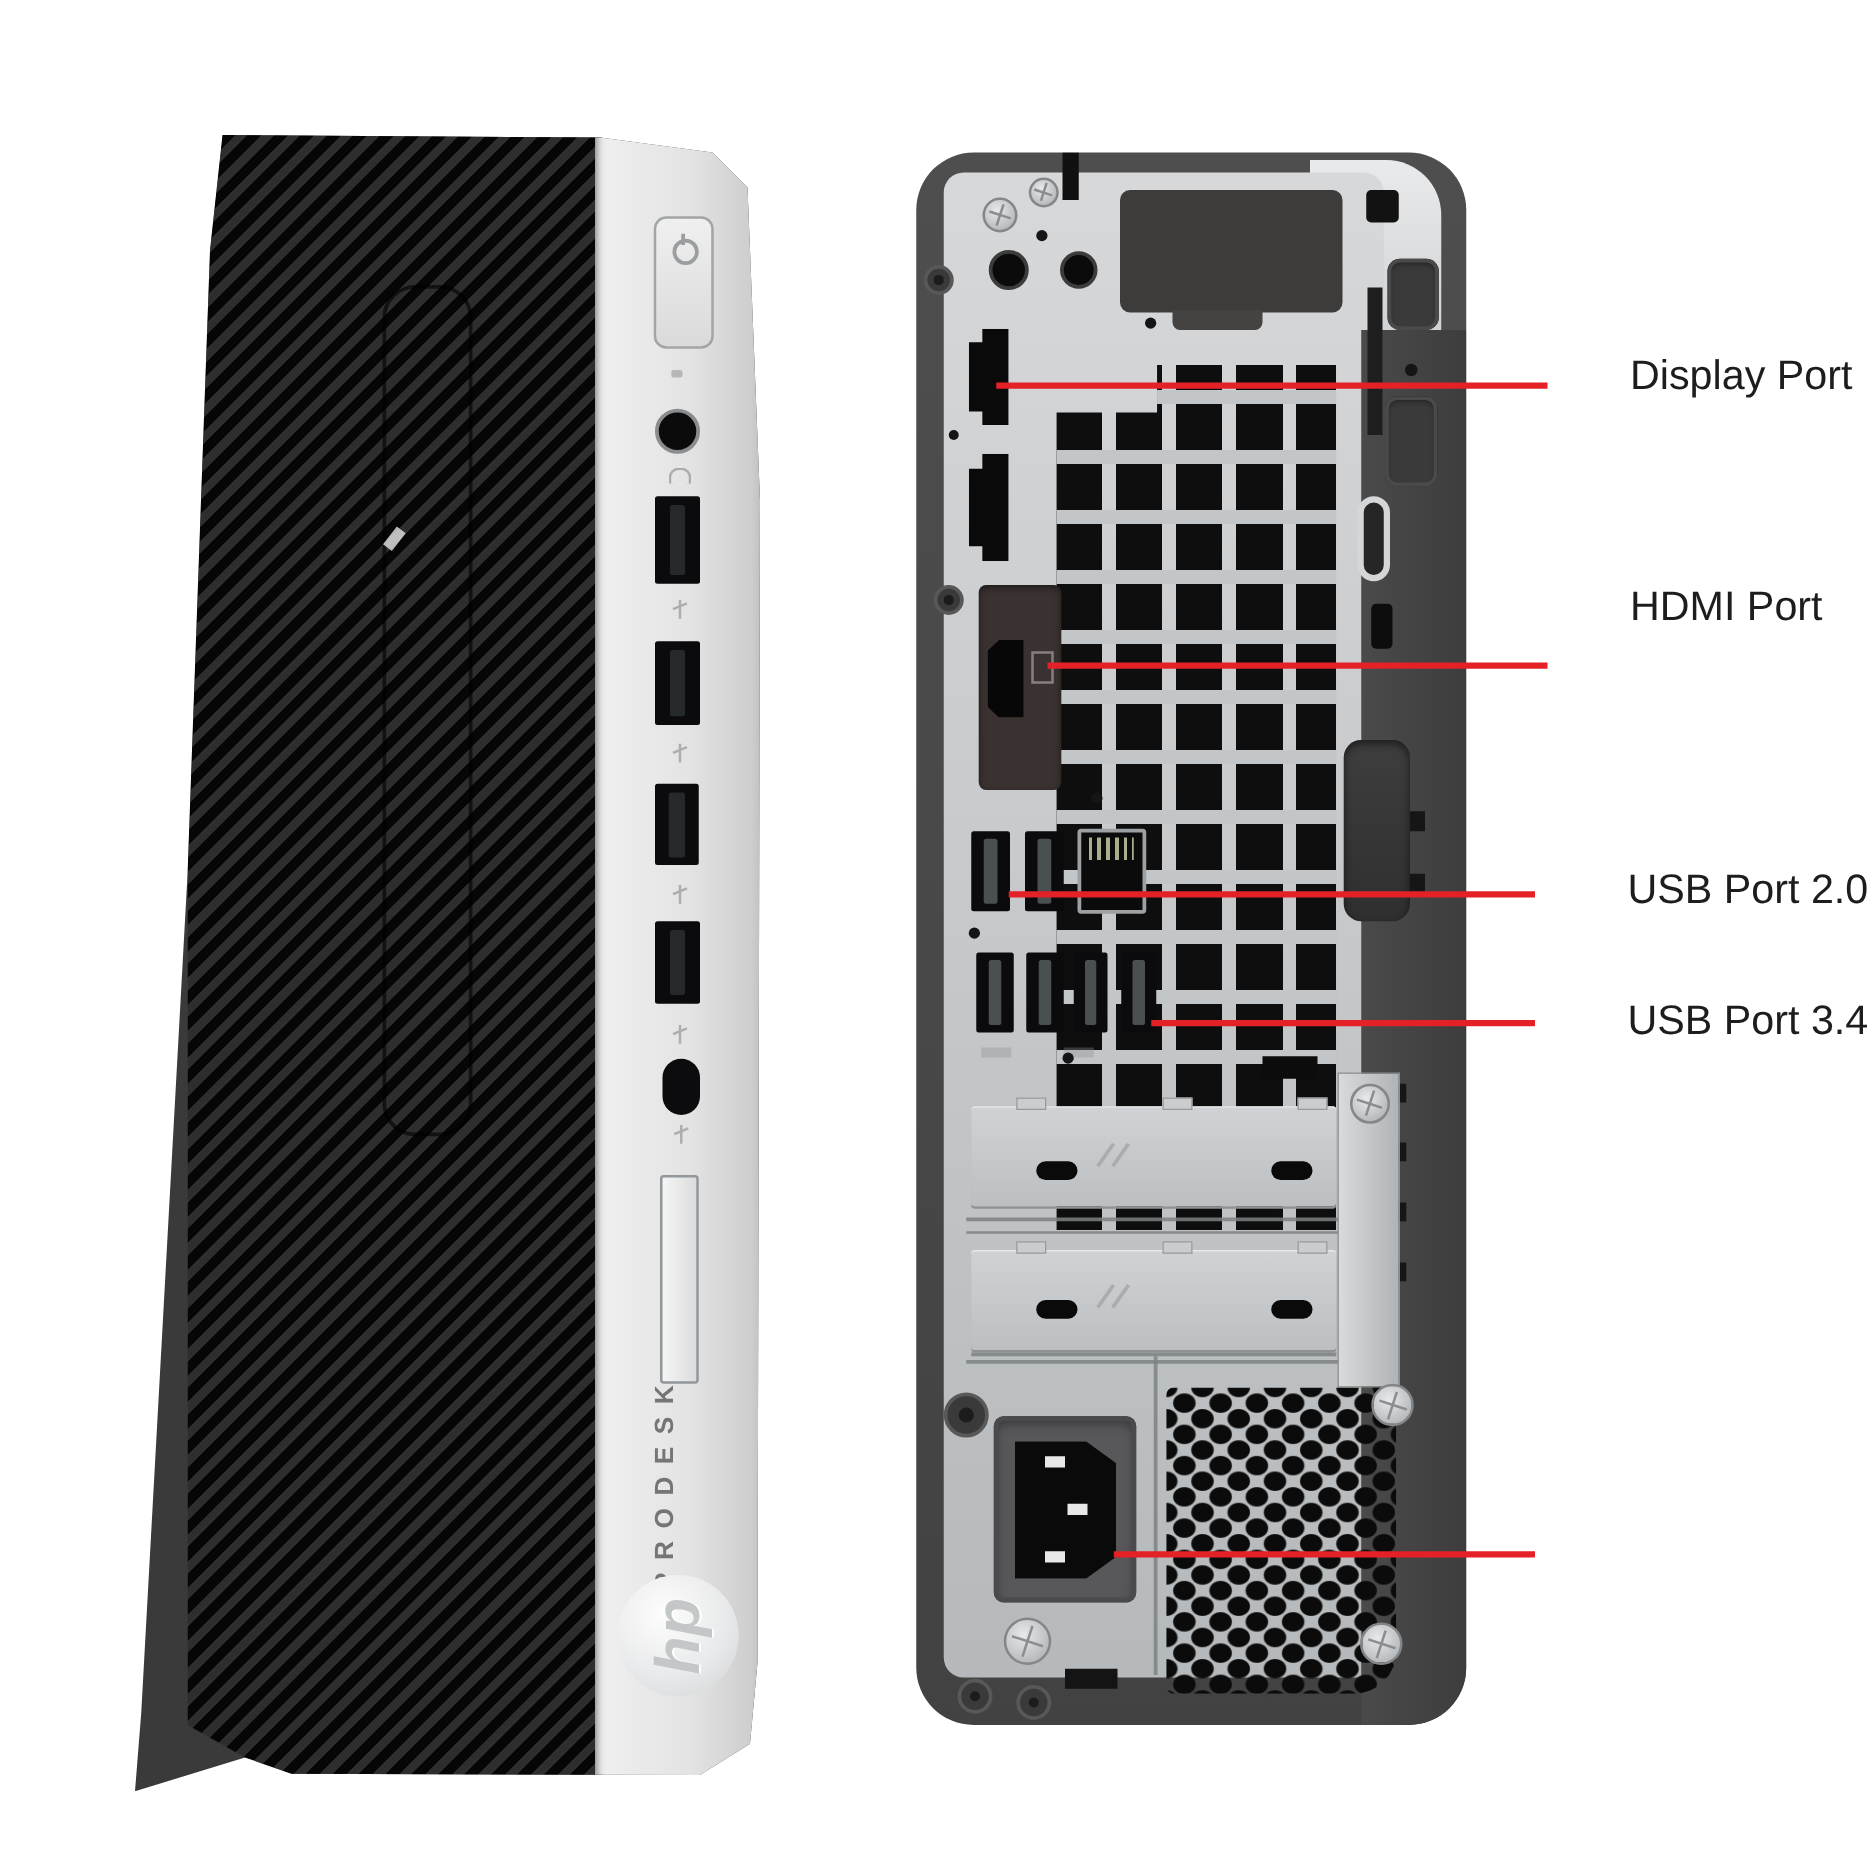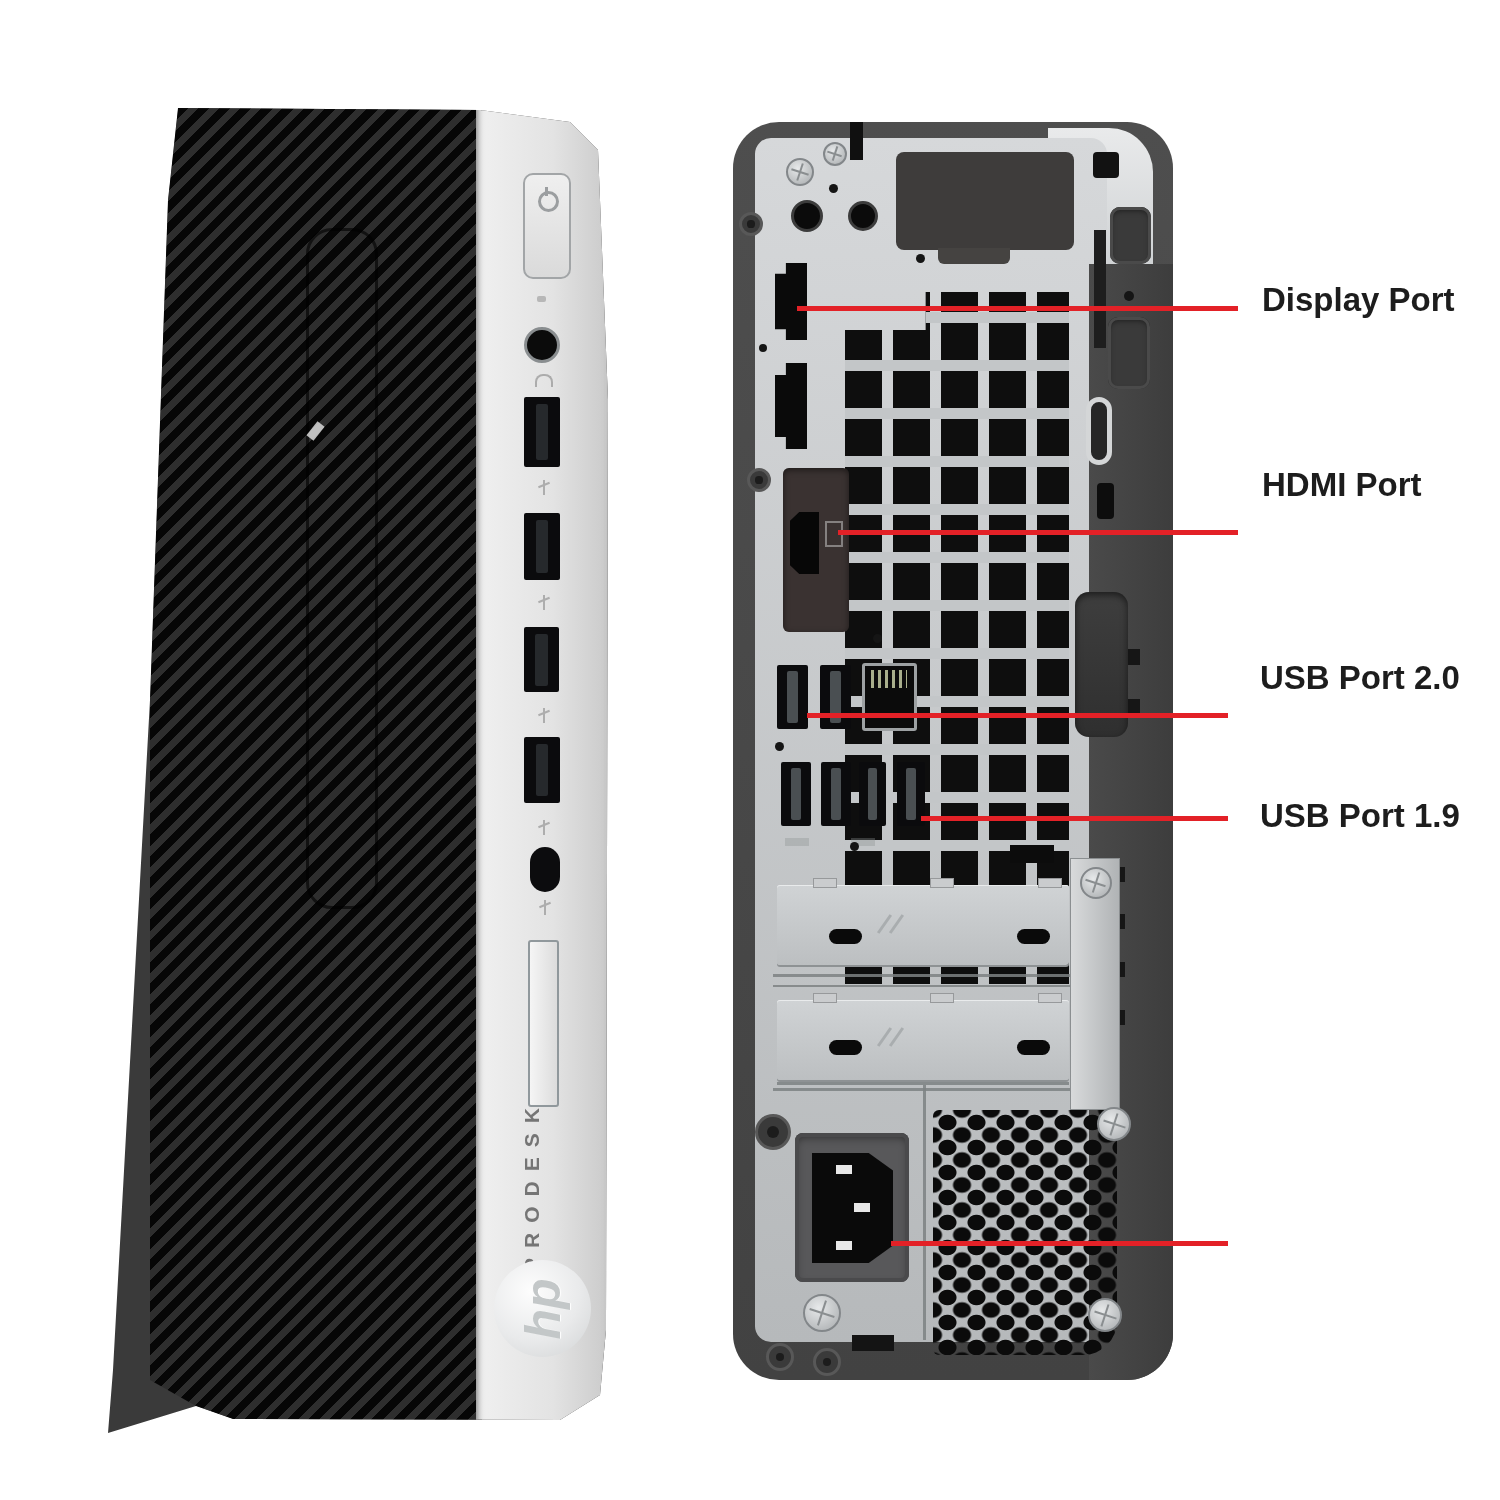--- a/index.html
+++ b/index.html
@@ -2,22 +2,22 @@
 <html style="--red: #e32127; --ink: #1d1d1d;"><head>
 <meta charset="utf-8">
 <style>
   html,body{margin:0;padding:0;background:#fff;}
   #canvas{position:relative;width:1500px;height:1500px;background:#fff;overflow:hidden;
           font-family:"Liberation Sans",sans-serif;}
   .abs{position:absolute;}
 
   
   .annline{position:absolute;height:5px;background:var(--red,#e32127);z-index:60;}
-  .annlabel{position:absolute;font-weight:bold;font-size:33px;color:var(--ink,#1d1d1d);
-            line-height:1.06;z-index:61;white-space:nowrap;}
+  .annlabel{position:absolute;font-weight:normal;font-size:33px;color:var(--ink,#1d1d1d);
+            line-height:1.06;z-index:61;white-space:nowrap;margin-left:42px;}
 
   
   #front{position:absolute;left:100px;top:100px;width:520px;height:1345px;background:#3a3a3a;
     clip-path:polygon(78px 8px,380px 10px,470px 22px,498px 50px,508px 300px,506px 1230px,
       500px 1295px,460px 1320px,133px 1319px,96px 1306px,8px 1333px,13px 1270px,50px 600px,68px 100px);}
   #front-face{position:absolute;left:0;top:0;width:382px;height:1345px;
     background:repeating-linear-gradient(135deg,#060606 0 8px,#2e2e2e 8px 15px);
     clip-path:polygon(78px 8px,382px 0px,382px 1345px,133px 1319px,96px 1306px,50px 1280px,50px 600px,68px 100px);}
   #front-silver{position:absolute;left:376px;top:0;width:140px;height:1345px;
     background:linear-gradient(90deg,#f0f0f0,#e3e3e3 55%,#c7c7c7);
@@ -217,20 +217,20 @@
     <div class="abs" style="left:119px;top:1213px;width:42px;height:16px;background:#141414;"></div>
   </div>
 
   <div class="annline" style="left:797px;top:306px;width:441px;"></div>
   <div class="annlabel" style="left:1262px;top:283px;">Display Port</div>
 
   <div class="annline" style="left:838px;top:530px;width:400px;"></div>
   <div class="annlabel" style="left:1262px;top:468px;">HDMI Port</div>
 
   <div class="annline" style="left:807px;top:713px;width:421px;"></div>
-  <div class="annlabel" style="left:1260px;top:661px;">USB Port 2.0</div>
+  <div class="annlabel" style="left:1260px;top:694px;">USB Port 2.0</div>
 
   <div class="annline" style="left:921px;top:816px;width:307px;"></div>
-  <div class="annlabel" style="left:1260px;top:799px;">USB Port 1.9</div>
+  <div class="annlabel" style="left:1260px;top:799px;">USB Port 3.4</div>
 
   <div class="annline" style="left:891px;top:1241px;width:337px;"></div>
 
 </div>
 
 </body></html>

